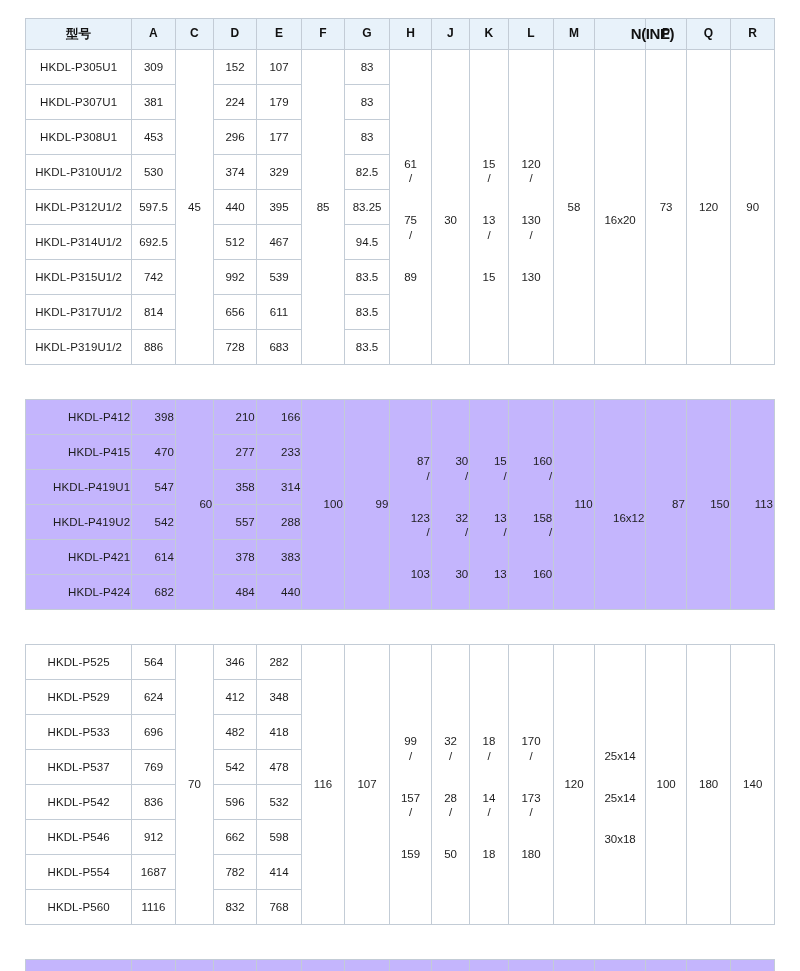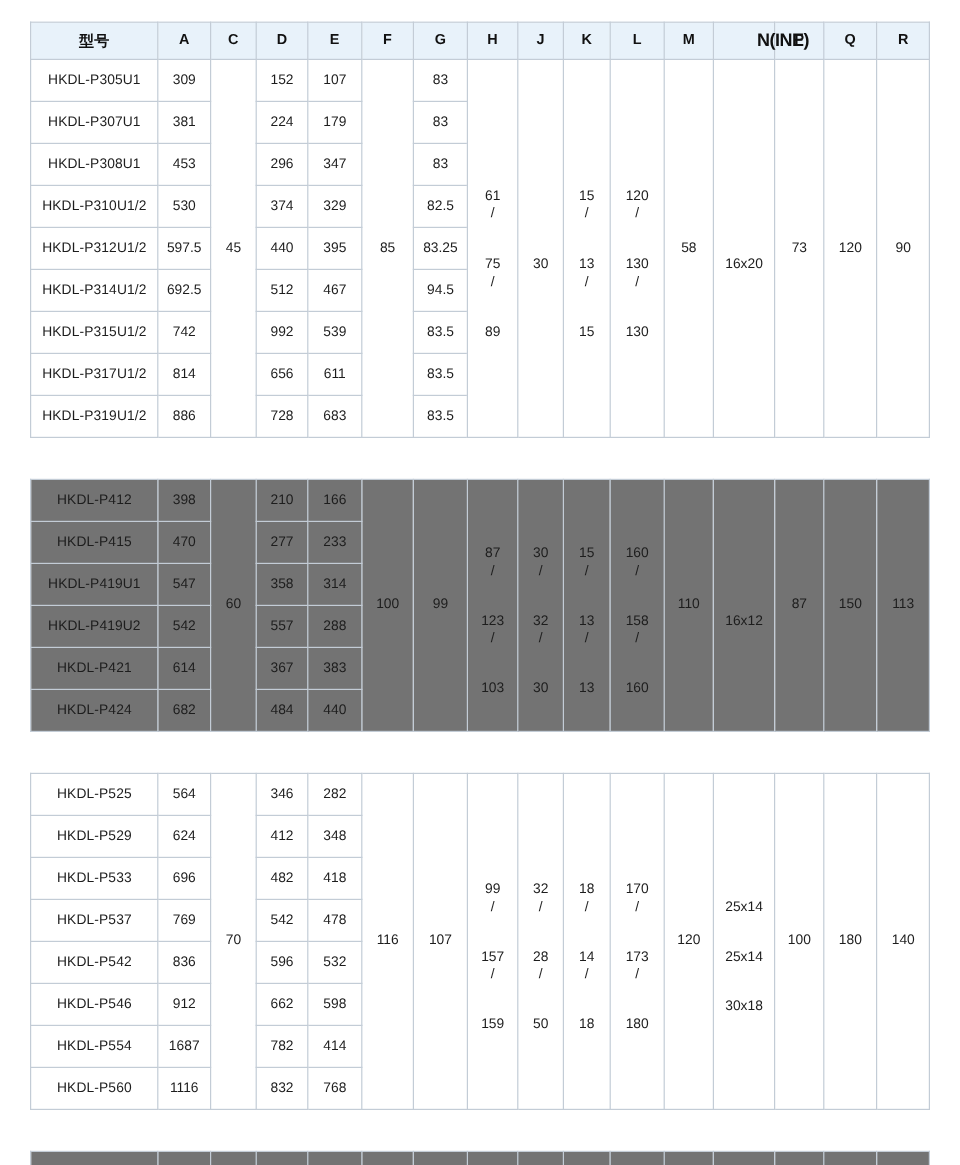--- a/index.html
+++ b/index.html
@@ -76,21 +76,22 @@
     font-size: 11.5px;
     color: #1d1d1d;
   }
   table.spec tbody td.model {
     font-size: 11.5px;
     letter-spacing: 0.1px;
     margin-top: 28px;
   }
   
   tbody.sec-tint td {
-    background: #737373;
+    background: #c4b5fd;
+    text-align: right;
   }
   tbody.sec-plain td {
     background: #ffffff;
   }
   
   tr.gutter td {
     border: none;
     height: 7px;
     padding: 0;
     background: #ffffff;
@@ -191,21 +192,21 @@
           <td class="model">HKDL-P307U1</td>
           <td>381</td>
           <td>224</td>
           <td>179</td>
           <td>83</td>
         </tr>
         <tr>
           <td class="model">HKDL-P308U1</td>
           <td>453</td>
           <td>296</td>
-          <td>347</td>
+          <td>177</td>
           <td>83</td>
         </tr>
         <tr>
           <td class="model">HKDL-P310U1/2</td>
           <td>530</td>
           <td>374</td>
           <td>329</td>
           <td>82.5</td>
         </tr>
         <tr>
@@ -308,21 +309,21 @@
         </tr>
         <tr>
           <td class="model">HKDL-P419U2</td>
           <td>542</td>
           <td>557</td>
           <td>288</td>
         </tr>
         <tr>
           <td class="model">HKDL-P421</td>
           <td>614</td>
-          <td>367</td>
+          <td>378</td>
           <td>383</td>
         </tr>
         <tr>
           <td class="model">HKDL-P424</td>
           <td>682</td>
           <td>484</td>
           <td>440</td>
         </tr>
       </tbody>
       <tbody>

